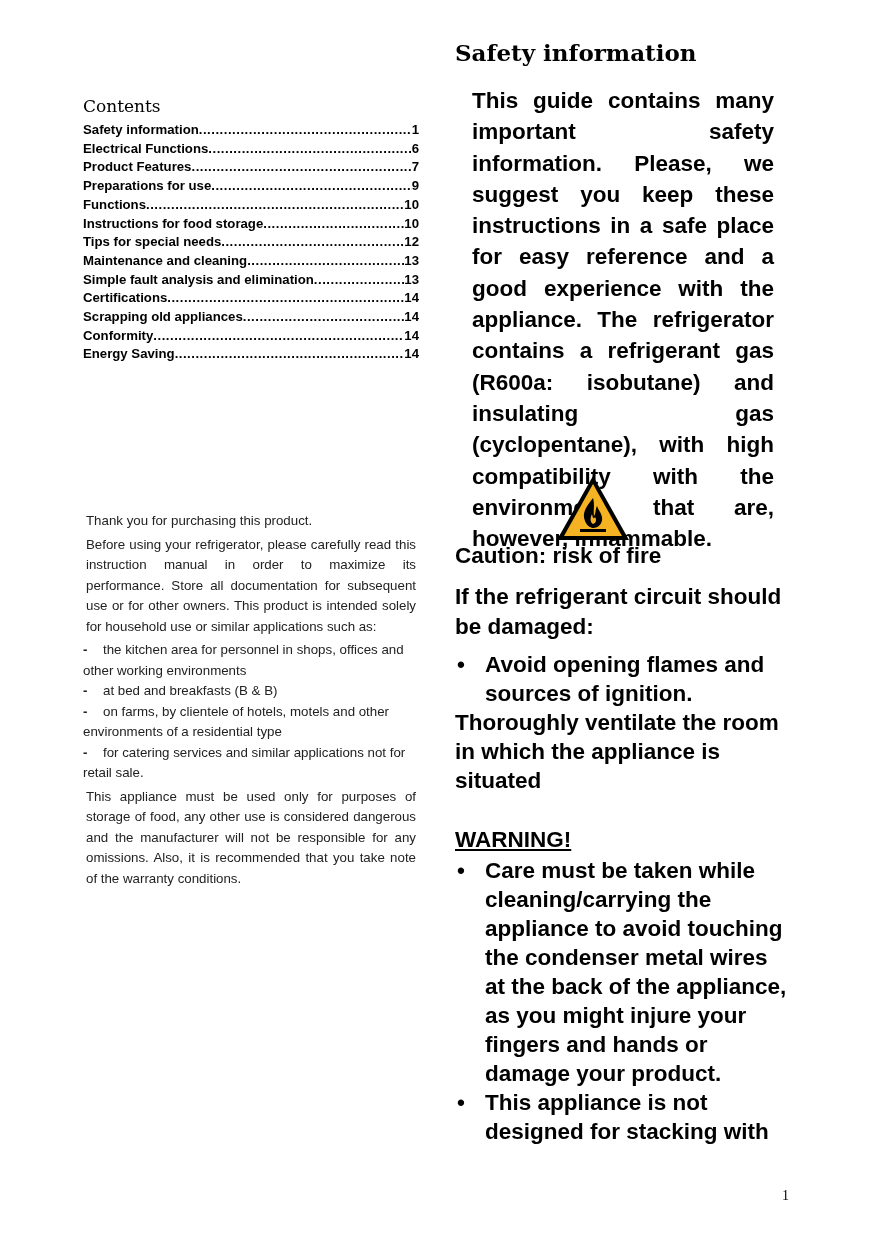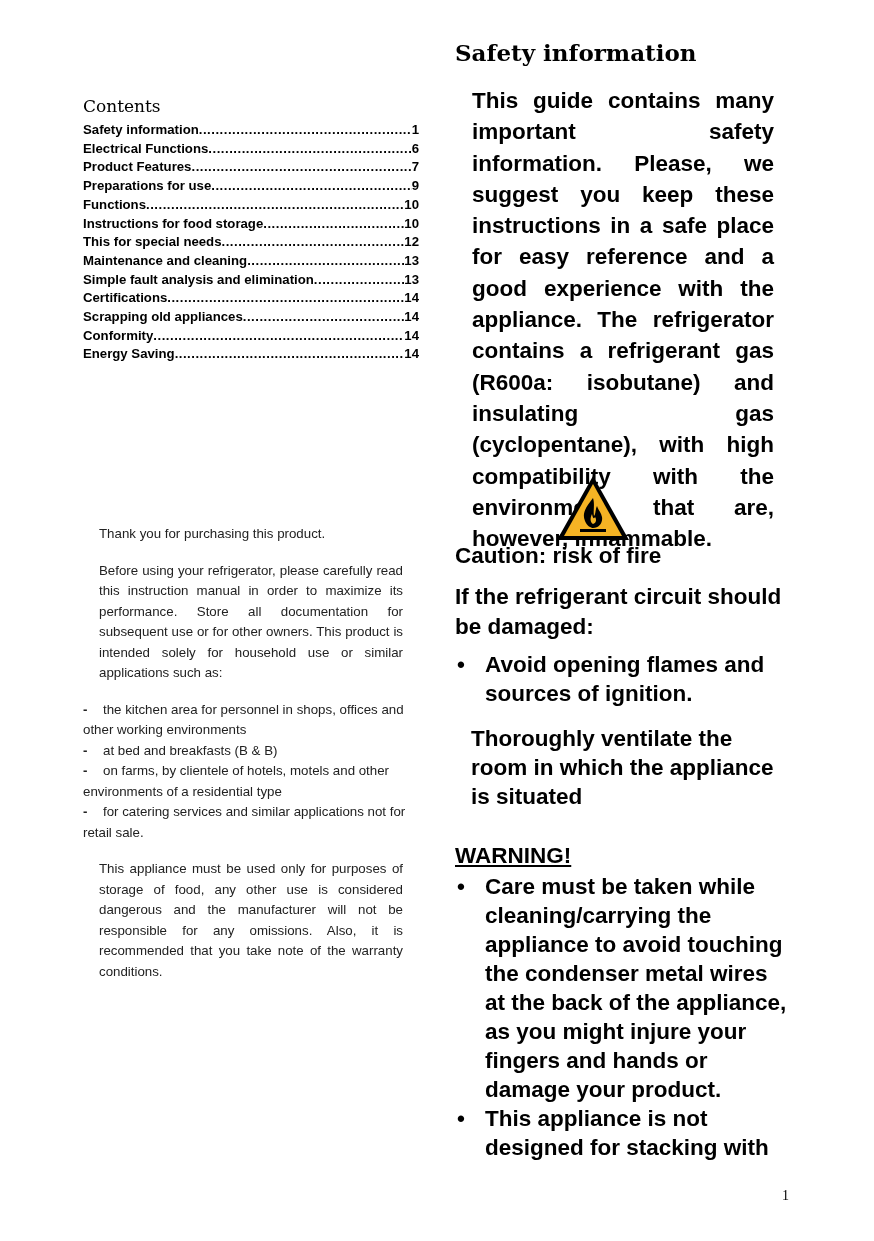--- a/index.html
+++ b/index.html
@@ -7,36 +7,36 @@
   .left { position:absolute; left:83px; width:336px; }
   .contents { top:95px; font-family:"Liberation Sans", sans-serif; }
   .contents h2 { font-family:"DejaVu Serif", serif; font-weight:normal; font-size:17px; margin:0 0 4px 0; line-height:22px; }
   .toc-row { display:flex; font-weight:bold; font-size:13.2px; line-height:18.7px; white-space:nowrap; overflow:hidden; }
   .toc-row .lbl { flex:0 0 auto; }
   .toc-row .dots { flex:1 1 auto; overflow:hidden; letter-spacing:0.5px; }
   .toc-row .dots::after { content:"................................................................................................................................................"; }
   .toc-row .pg { flex:0 0 auto; }
 
   .intro { top:508px; font-family:"Liberation Sans", sans-serif; font-size:13.3px; line-height:20.5px; color:#222; }
-  .intro p { margin:16px; text-align:justify; }
+  .intro p { margin:3px; text-align:justify; }
   .intro .dash { display:block; }
   .intro .dash .d { display:inline-block; width:20px; font-weight:bold; }
 
   .right { position:absolute; left:455px; width:336px; font-family:"Liberation Sans", sans-serif; }
   .right h1 { font-family:"DejaVu Serif", serif; font-weight:bold; font-size:23px; margin:0; line-height:30px; }
   .safety { top:38px; }
   .safety .lead { font-weight:bold; font-size:22.5px; line-height:31.3px; text-align:justify; margin:17px; }
   .icon-wrap { position:absolute; left:555px; top:474px; width:76px; height:68px; }
   .r2 { top:540px; font-size:22.5px; font-weight:bold; }
   .r2 .caution { font-weight:normal; font-weight:600; margin:0; line-height:32px; }
   .r2 .iff { margin:10px 0 0 0; line-height:30px; }
   .r2 ul { list-style:none; margin:8px 0 0 0; padding:0; }
   .r2 li { position:relative; padding-left:30px; line-height:29px; }
   .r2 li .bullet { position:absolute; left:2px; top:0; }
-  .r2 .vent { margin:16px; line-height:29px; }
+  .r2 .vent { margin:0; line-height:29px; }
   .r2 .warn { margin:30px 0 0 0; line-height:29px;text-decoration:underline; }
   .pagenum { position:absolute; left:782px; top:1188px; font-family:"Liberation Serif", serif; font-size:14px; }
 </style>
 </head>
 <body>
 
 <div class="left contents">
   <h2>Contents</h2>
   <div id="toc">
       <div class="toc-row">
@@ -63,21 +63,21 @@
         <span class="lbl">Functions </span>
         <span class="dots"></span>
         <span class="pg">10</span>
       </div>
       <div class="toc-row">
         <span class="lbl">Instructions for food storage</span>
         <span class="dots"></span>
         <span class="pg">10</span>
       </div>
       <div class="toc-row">
-        <span class="lbl">This for special needs </span>
+        <span class="lbl">Tips for special needs </span>
         <span class="dots"></span>
         <span class="pg">12</span>
       </div>
       <div class="toc-row">
         <span class="lbl">Maintenance and cleaning</span>
         <span class="dots"></span>
         <span class="pg">13</span>
       </div>
       <div class="toc-row">
         <span class="lbl">Simple fault analysis and elimination</span>

